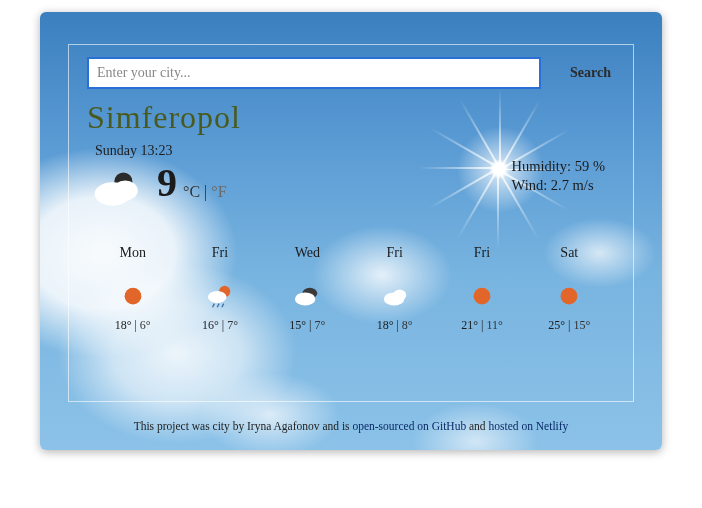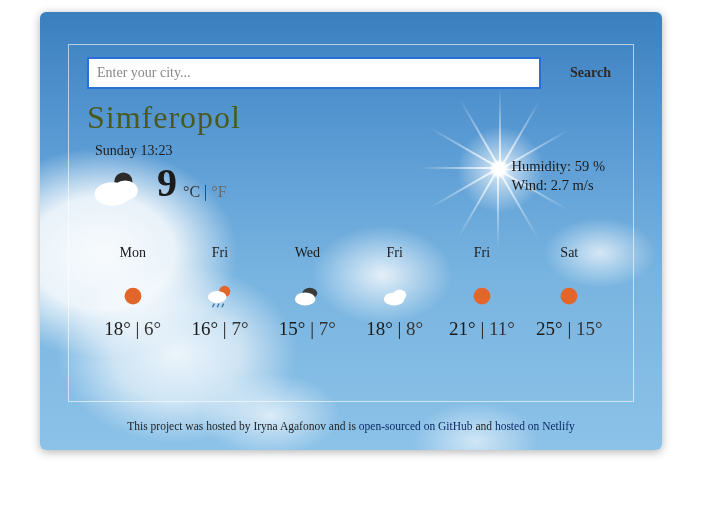--- a/index.html
+++ b/index.html
@@ -141,21 +141,21 @@
     padding: 0 2px;
   }
   .fday {
     flex: 1;
     text-align: center;
     font-size: 14px;
     color: #1b1b1b;
   }
   .fday .dname { margin-bottom: 23px; }
   .ficon { width: 28px; height: 24px; margin: 0 auto 10px auto; }
-  .ftemps { font-size: 19px; }
+  .ftemps { font-size: 12px; }
   .ftemps .lo { color: #333; }
   .footer {
     position: absolute;
     left: 0; right: 0;
     bottom: 18px;
     text-align: center;
     font-size: 11.5px;
     color: #222;
   }
   .footer a { color: #0a2a66; text-decoration: none; cursor: pointer; text-align: center; }
@@ -275,15 +275,15 @@
               <circle cx="15" cy="13" r="9" fill="#e2662a"></circle>
             </svg>
           </div>
           <div class="ftemps"><span>25°</span> | <span class="lo">15°</span></div>
         </div>
       </div>
 
   </div>
 
   <div class="footer">
-    <span>This project was hosted by </span><span>Iryna Agafonov</span><span> and is </span><a>open-sourced on GitHub</a><span> and </span><a>hosted on Netlify</a>
+    <span>This project was city by </span><span>Iryna Agafonov</span><span> and is </span><a>open-sourced on GitHub</a><span> and </span><a>hosted on Netlify</a>
   </div>
 </div>
 
 </body></html>

